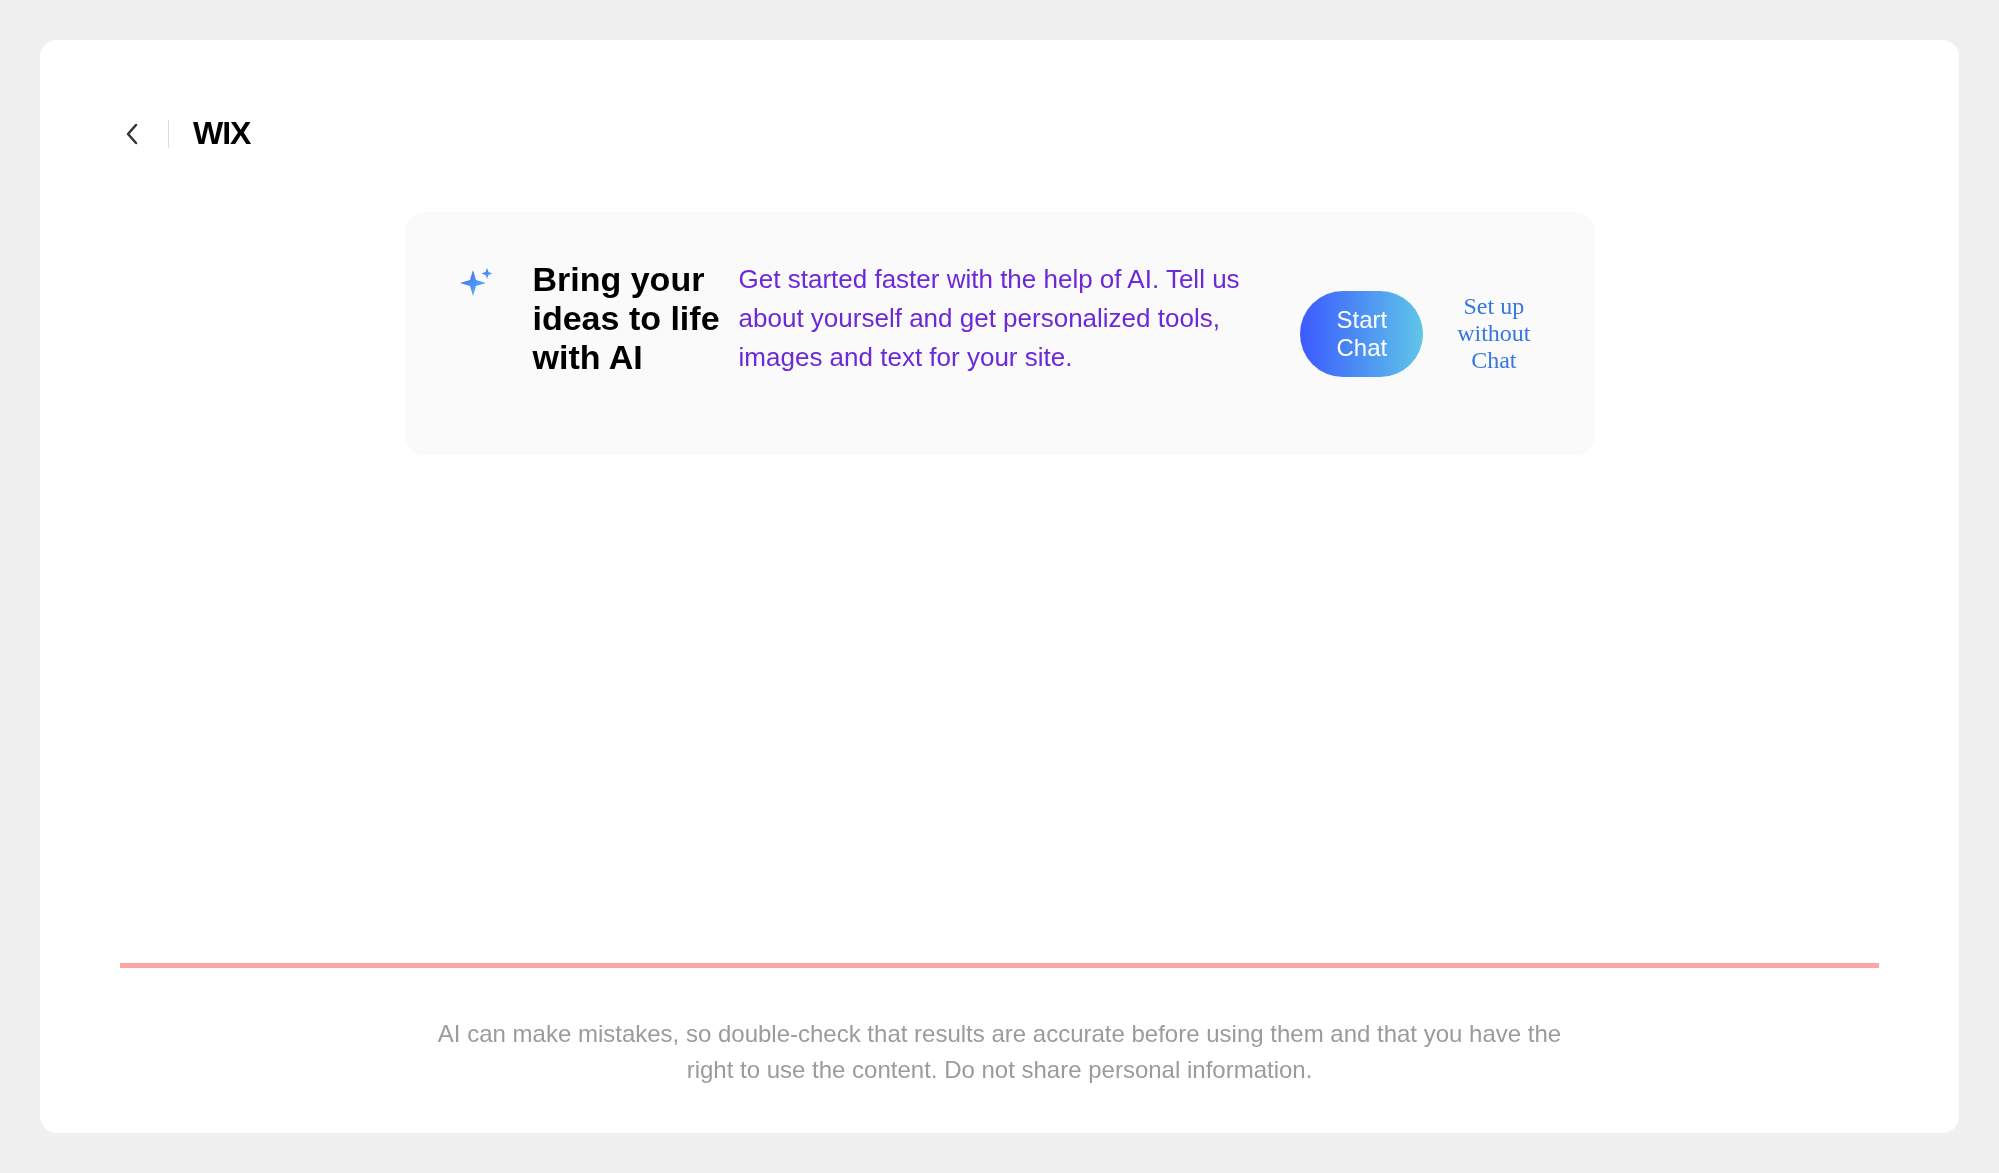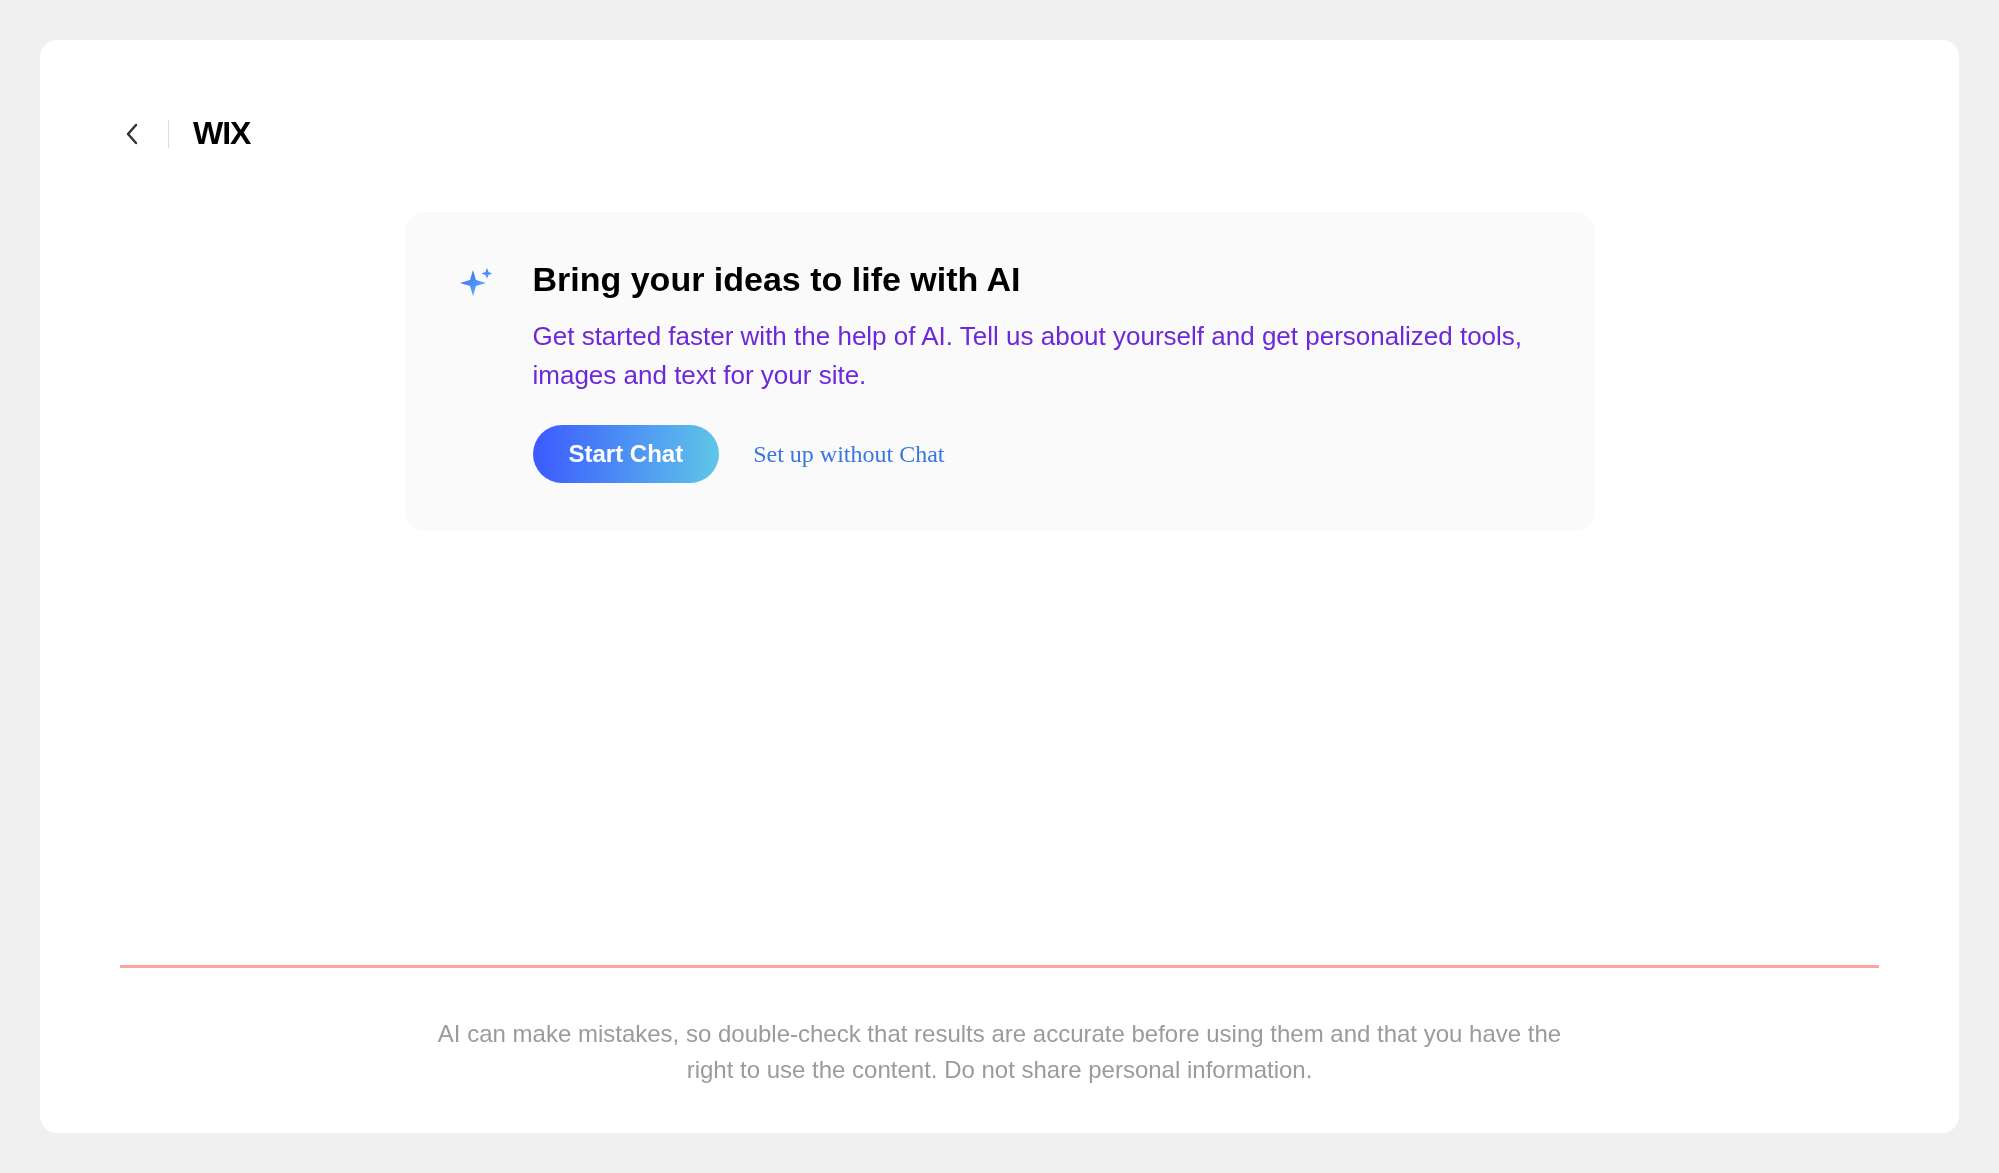--- a/index.html
+++ b/index.html
@@ -74,21 +74,20 @@
       height: fit-content;
     }
     
     .sparkle-icon {
       flex-shrink: 0;
       margin-top: 4px;
     }
     
     .ai-card-content {
       display: flex;
-      flex-direction: column;
     }
     
     .ai-title {
       font-size: 34px;
       font-weight: 700;
       color: #000;
       margin-bottom: 18px;
     }
     
     .ai-description {
@@ -105,37 +104,37 @@
       align-items: center;
     }
     
     .primary-button {
       background: linear-gradient(90deg, #3B5AFF 0%, #5FC6E8 100%);
       color: #ffffff;
       border: none;
       border-radius: 50px;
       padding: 15px 36px;
       font-size: 24px;
-      font-weight: 700;
+      font-weight: 400;
       cursor: pointer;
       font-family: inherit;
     }
     
     .secondary-link {
       color: #3876E0;
       font-size: 24px;
       cursor: pointer;
       font-weight: 400;
       background: none;
       border: none;
       font-family: Liberation Serif, serif;
     }
     
     .footer-section {
-      border-top: 3px solid #fca5a5;
+      border-top: 5px solid #fca5a5;
       padding-top: 48px;
       text-align: center;
       margin-top: auto;
     }
     
     .disclaimer {
       color: #9b9b9b;
       font-size: 24px;
       line-height: 1.5;
       max-width: 1140px;

